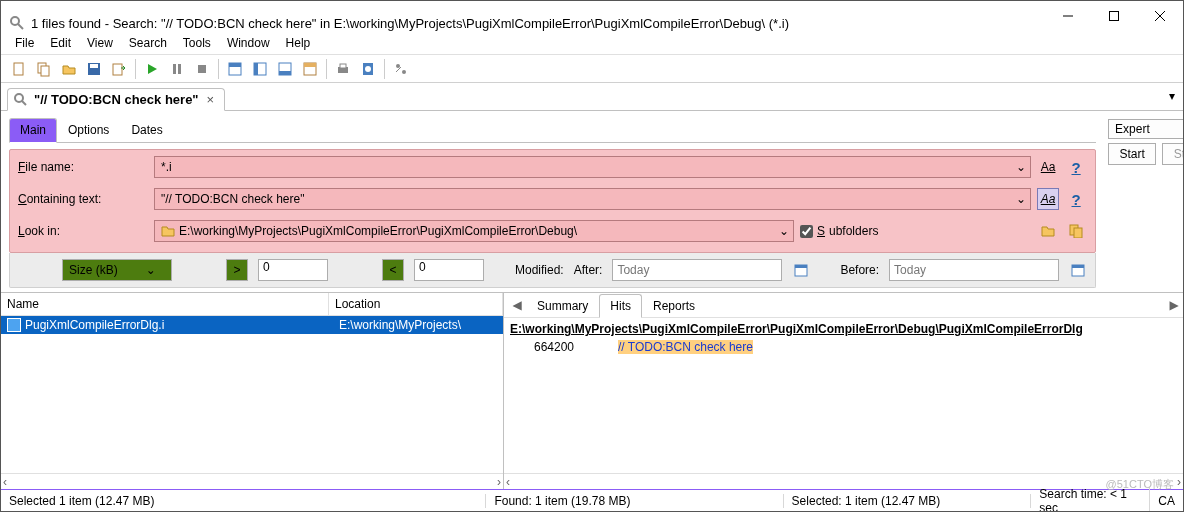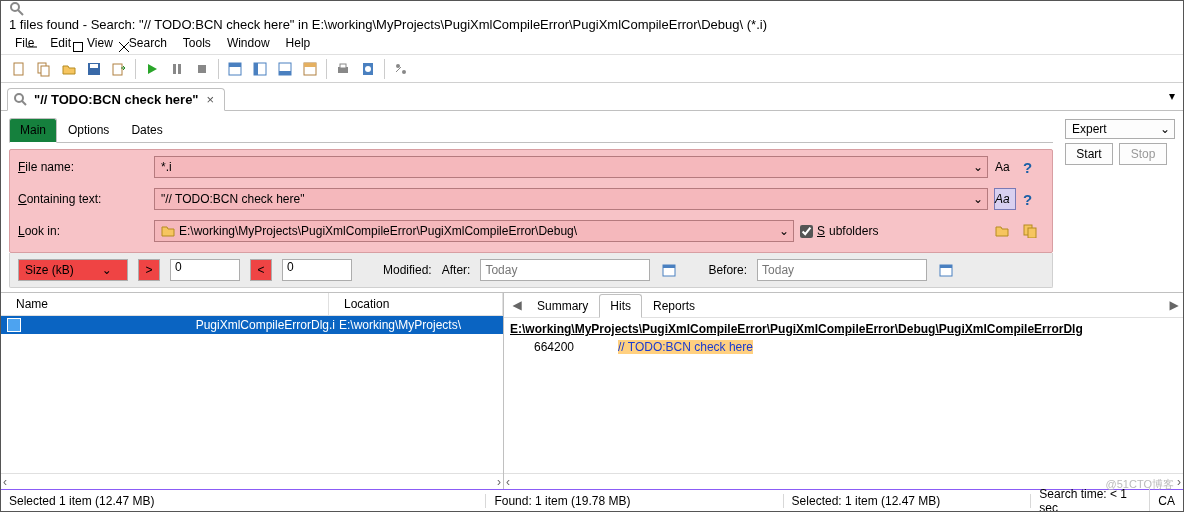--- a/index.html
+++ b/index.html
@@ -1,19 +1,19 @@
 <!DOCTYPE html>
 <html><head>
 <meta charset="utf-8">
 <style>
   * { box-sizing: border-box; margin: 0; padding: 0; font-family: "Segoe UI", Tahoma, sans-serif; font-size: 12px; }
   body { background: #fff; width: 1184px; height: 512px; display: flex; flex-direction: column; border:1px solid #555; }
 
   
-  .titlebar { display:flex; align-items:flex-start; height:30px; padding:0 0 0 8px;flex-direction:column; }
+  .titlebar { display:flex; align-items:flex-end; height:30px; padding:16px 0 0 8px; }
   .titlebar .ico { width:16px; height:16px; margin-right:6px; }
   .titlebar .txt { flex:1; font-size:13px; }
   .winbtns { display:flex; }
   .winbtn { width:46px; height:30px; display:flex; align-items:center; justify-content:center; }
 
   
   .menubar { display:flex; padding:2px 6px; height:24px; align-items:center; border-bottom:1px solid #e0e0e0;}
   .menuitem { padding:2px 8px; border-radius:2px; }
 
   
@@ -29,59 +29,59 @@
   .dropbtn { position:absolute; right:8px; top:6px;}
 
   
   .formwrap { display:flex; padding:6px 8px 4px 8px; gap:12px;}
   .formleft { flex:1; }
   .formright { width:110px; display:flex; flex-direction:column; gap:4px; padding-top:2px;}
 
   .subtabs { display:flex; border-bottom:1px solid #c0c0c0; margin-bottom:6px;}
   .subtab { padding:4px 10px 5px 10px; border:1px solid transparent; position:relative; top:1px; border-radius:3px 3px 0 0;}
   .subtab.active { border-color:#c0c0c0; border-bottom:1px solid #f7bfc3; background:#f7bfc3;}
-  .subtab.active { background:#15803d; border-bottom-color:#fff;}
+  .subtab.active { background:#8b5cf6; border-bottom-color:#fff;}
 
   .pinkbox { background:#f7c3c7; border:1px solid #d89ea2; border-radius:2px; padding:6px 8px 10px 8px; display:flex; flex-direction:column; gap:10px;}
   .row { display:flex; align-items:center; gap:6px;}
   .row .lab { width:130px;}
   .row .u { text-decoration:underline;}
   .combo { display:flex; align-items:center; background:#f5b8bc; border:1px solid #b57a7e; height:22px; padding:0 4px 0 6px; flex:1;}
   .combo .arrow { margin-left:auto;}
-  .iconcell { width:22px; height:22px; display:flex; align-items:center; border:1px solid transparent;}
+  .iconcell { width:22px; height:22px; display:flex; align-items:center; justify-content:center; border:1px solid transparent;text-decoration:underline;}
   .iconcell.sel { border:1px solid #7a7ab5; background:#d9d0f0;}
   .help { color:#1a5fa6; font-weight:bold; font-size:15px;}
   .chk { display:flex; align-items:center; gap:4px;}
   .chk input { accent-color:#555;}
 
   .graywrap { background:#ececec; border:1px solid #d0d0d0; border-top:none; border-radius:0 0 2px 2px; padding:6px 8px; display:flex; align-items:center; gap:10px;}
-  .sizecombo, .btnsm { background:#ef4444; border:1px solid #adadad; height:22px; display:flex; align-items:center; padding:0 6px;}
+  .sizecombo, .btnsm { background:#4d7c0f; border:1px solid #adadad; height:22px; display:flex; align-items:center; padding:0 6px;margin-left:44px;}
   .sizecombo { width:110px; gap:28px;}
   .btnsm { width:22px; justify-content:center;}
   .numbox { background:#fff; border:1px solid #adadad; height:22px; width:70px; padding:0 4px;}
   .datebox { background:#fff; border:1px solid #adadad; height:22px; width:170px; padding:0 4px; color:#777; display:flex; align-items:center;}
   .calicon { width:18px;height:18px; display:flex; align-items:center; justify-content:center;}
 
   .modecombo { background:#fdfdfd; border:1px solid #adadad; height:20px; display:flex; align-items:center; padding:0 4px 0 6px;}
   .actbtn { background:#fdfdfd; border:1px solid #adadad; height:22px; width:48px; display:flex; align-items:center; justify-content:center;}
   .actbtn.dis { color:#999;}
   .actrow { display:flex; gap:6px;}
 
   
   .results { flex:1; display:flex; border-top:1px solid #c0c0c0; min-height:0;}
   .pane { display:flex; flex-direction:column; min-width:0;}
   .pane.left { width:503px; border-right:1px solid #c0c0c0;}
   .pane.right { flex:1;}
   .colheads { display:flex; border-bottom:1px solid #e0e0e0;}
-  .colhead { padding:4px 15px; border-right:1px solid #e0e0e0; background:#fff;}
+  .colhead { padding:4px 6px; border-right:1px solid #e0e0e0; background:#fff;}
   .colhead.name { width:328px;}
   .colhead.loc { flex:1;}
   .rowsel { background:#0a64c2; color:#fff; display:flex; padding:2px 6px; align-items:center; gap:4px;}
   .rowsel .fic { width:14px;height:14px; background:#4da3f0; border:1px solid #fff; display:inline-block;}
-  .rowsel .n { width:310px;text-align:right;}
+  .rowsel .n { width:310px;}
   .scrollh { height:16px; border-top:1px solid #e0e0e0; display:flex; align-items:center; justify-content:space-between; padding:0 2px; color:#666;}
 
   .righthead { display:flex; align-items:center; border-bottom:1px solid #e0e0e0; padding-left:4px;}
   .navarr { width:18px; display:flex; justify-content:center; color:#666;}
   .rtab { padding:4px 10px; border:1px solid transparent; position:relative; top:1px;}
   .rtab.active { border:1px solid #c0c0c0; border-bottom-color:#fff; border-radius:3px 3px 0 0; background:#fff;}
   .pathline { font-weight:bold; text-decoration:underline; padding:4px 6px 2px 6px; white-space:nowrap; overflow:hidden;}
   .hitline { display:flex; gap:34px; padding:2px 6px 2px 30px;}
   .hitline .ln { width:50px;}
   .hitline .txt .hl { background:#ffd080; color:#1a3bd1;}

